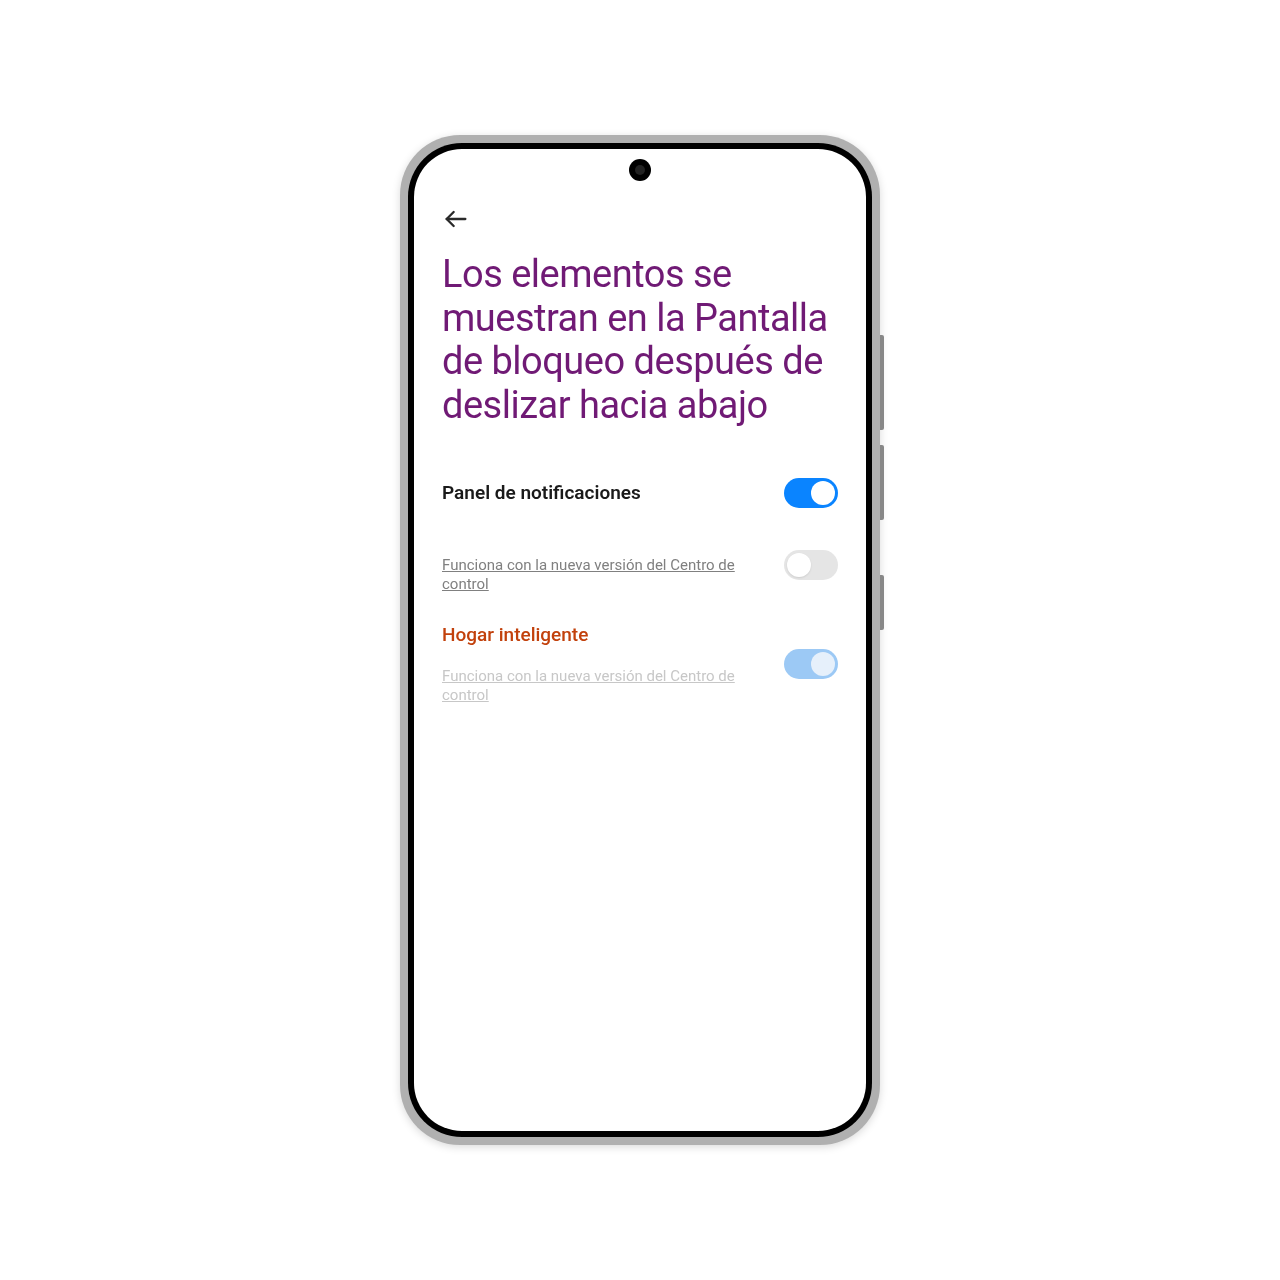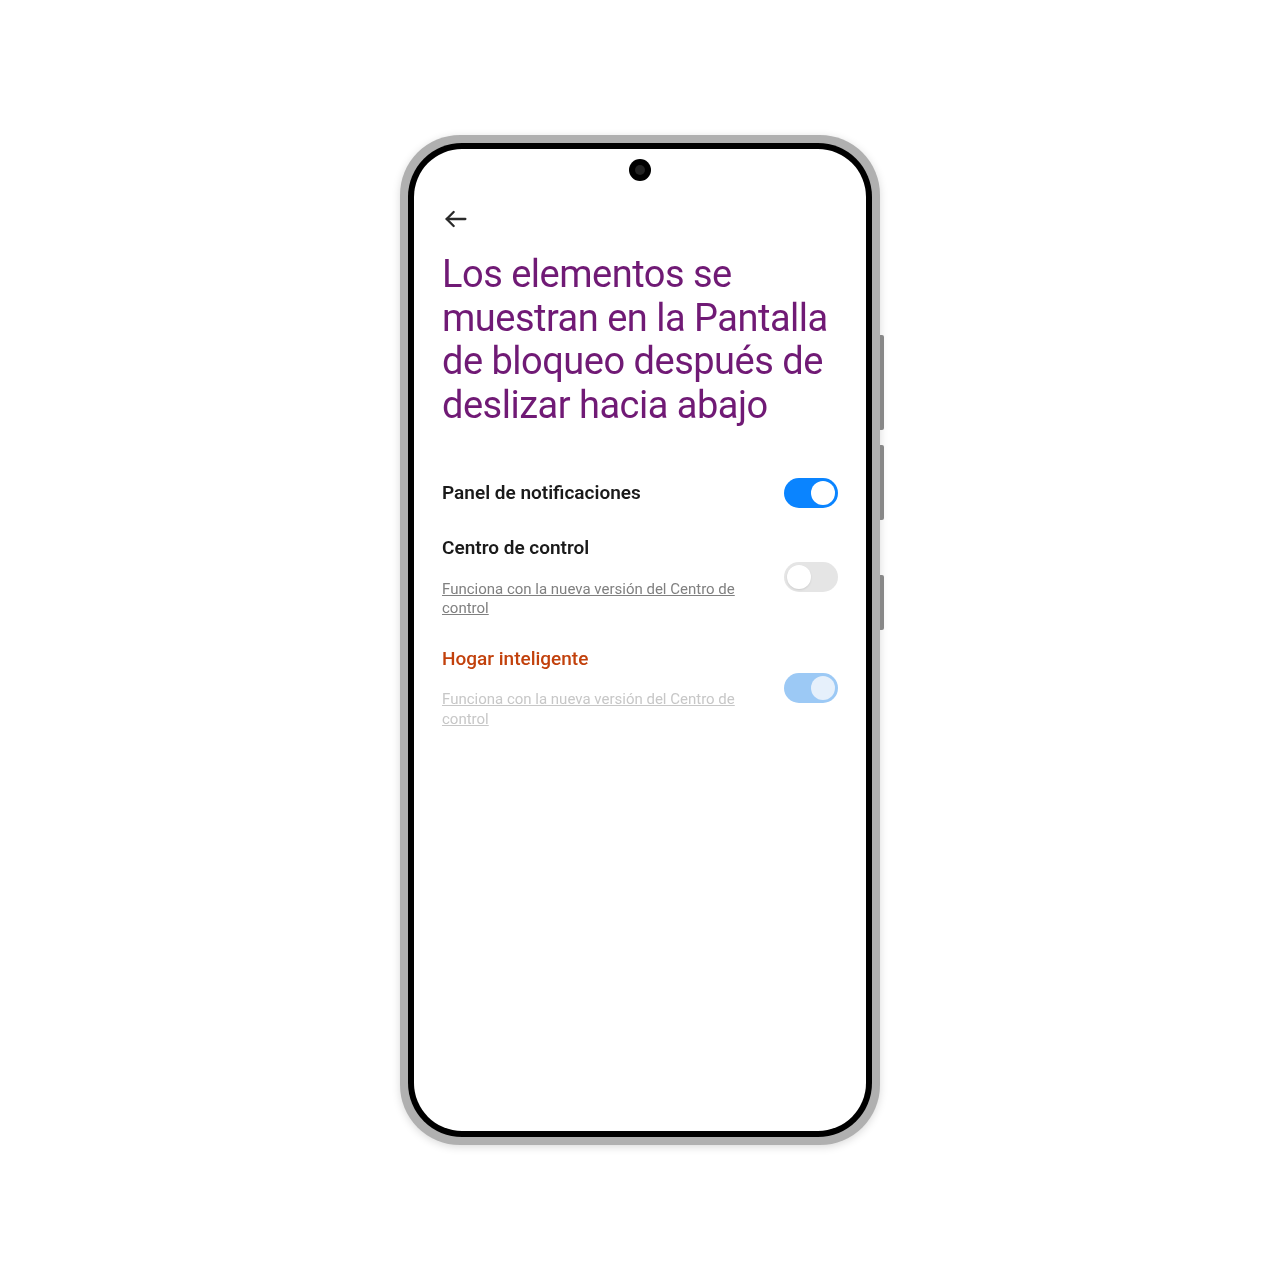--- a/index.html
+++ b/index.html
@@ -167,21 +167,20 @@
           <div class="setting-text">
             <div class="setting-label">Panel de notificaciones</div>
           </div>
           <div class="toggle on">
             <div class="knob"></div>
           </div>
         </div>
 
         <div class="setting-row">
           <div class="setting-text">
-            <div class="setting-label">Centro de control</div>
             <div class="setting-desc">Funciona con la nueva versión del Centro de control</div>
           </div>
           <div class="toggle off">
             <div class="knob"></div>
           </div>
         </div>
 
         <div class="setting-row disabled">
           <div class="setting-text">
             <div class="setting-label">Hogar inteligente</div>

